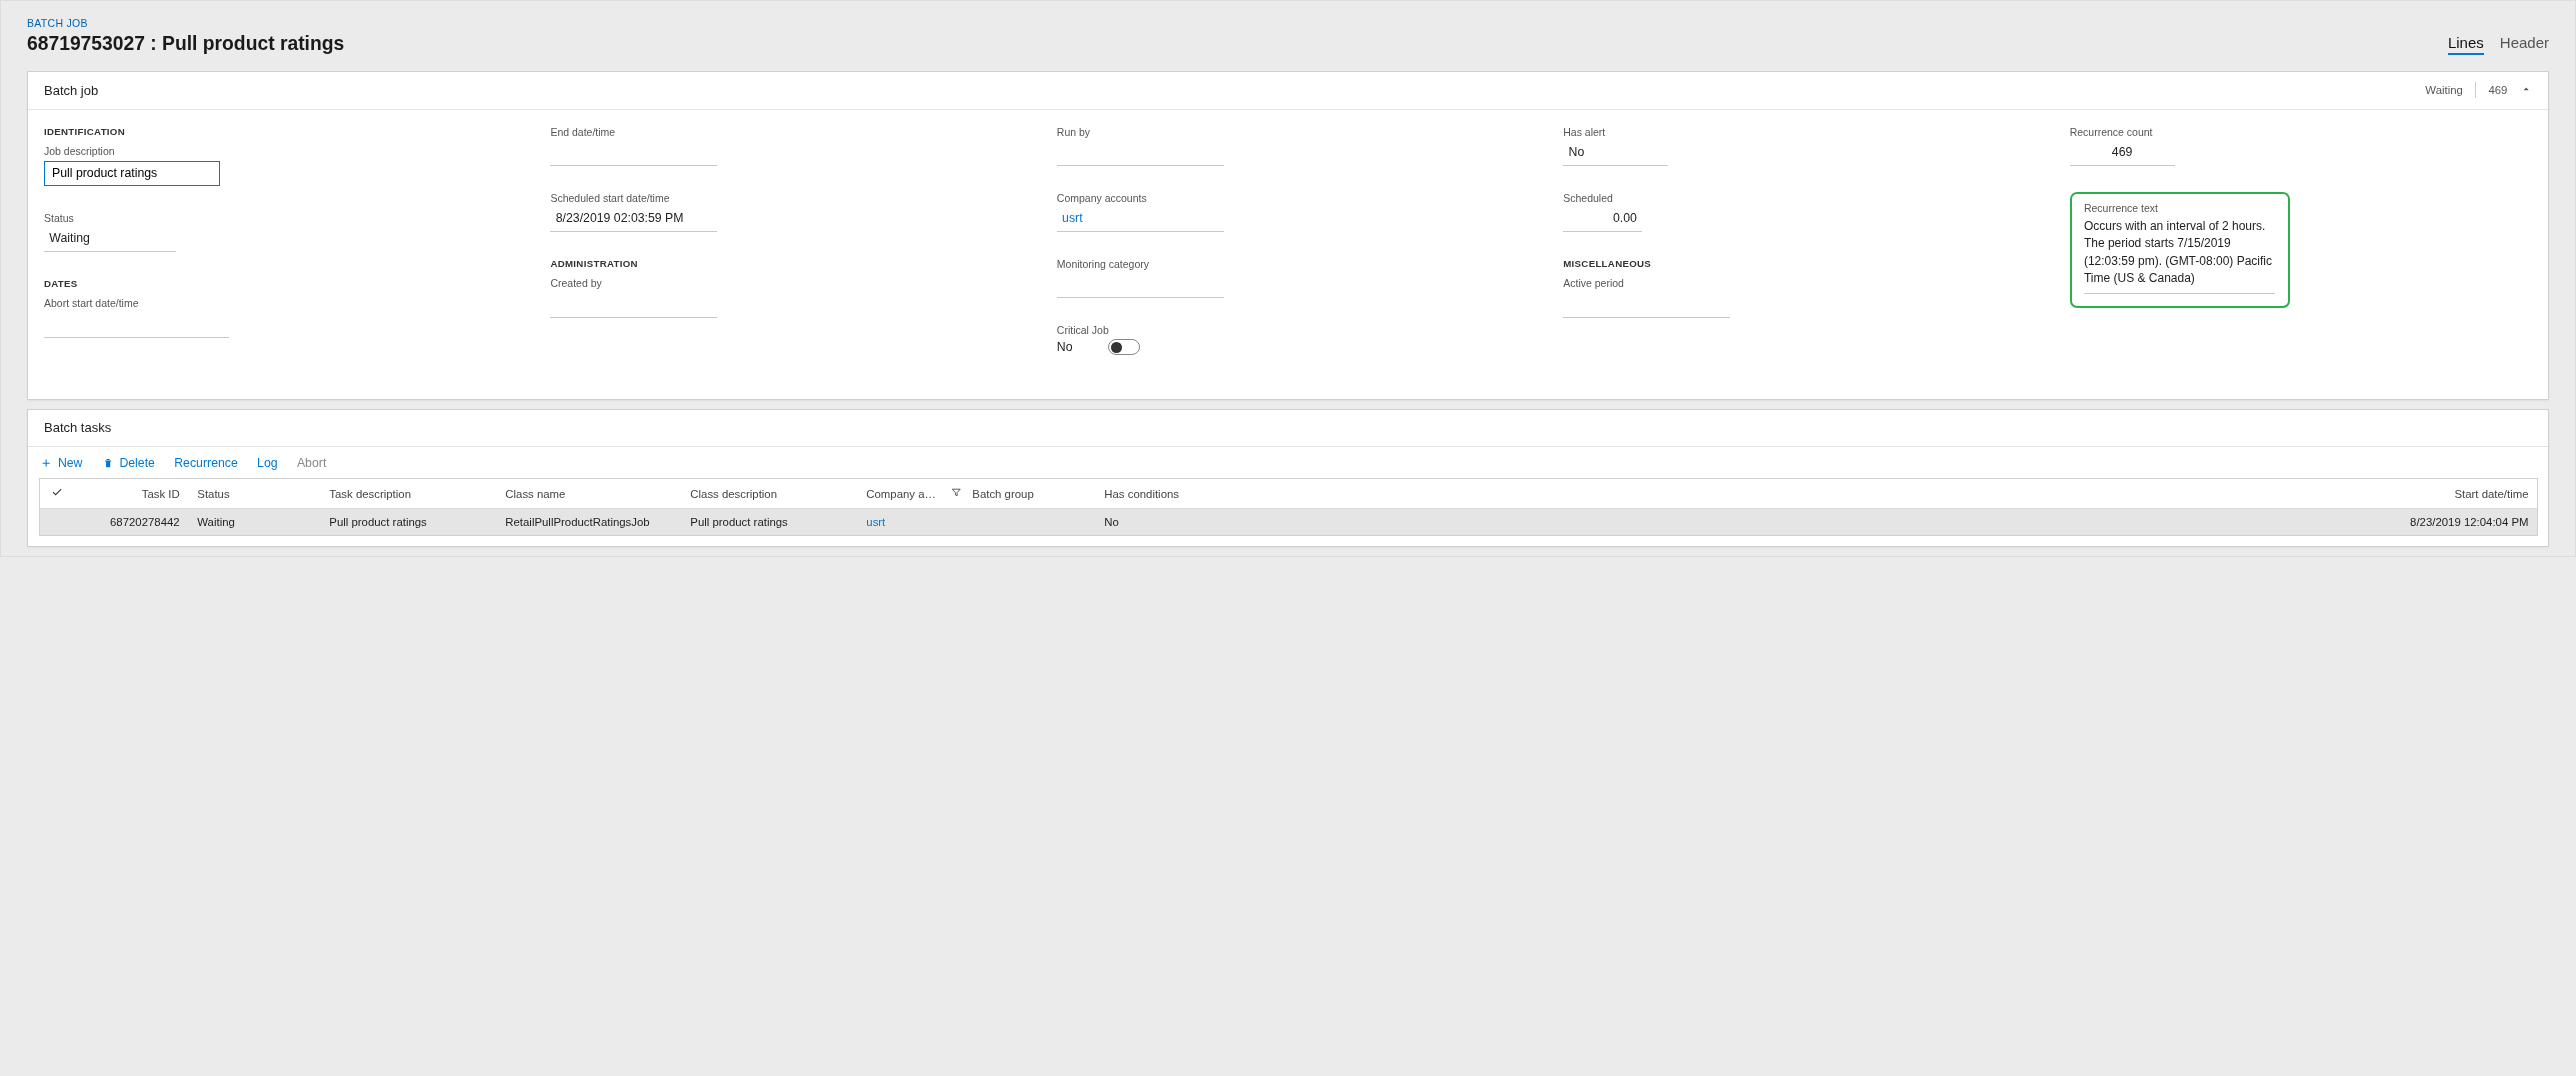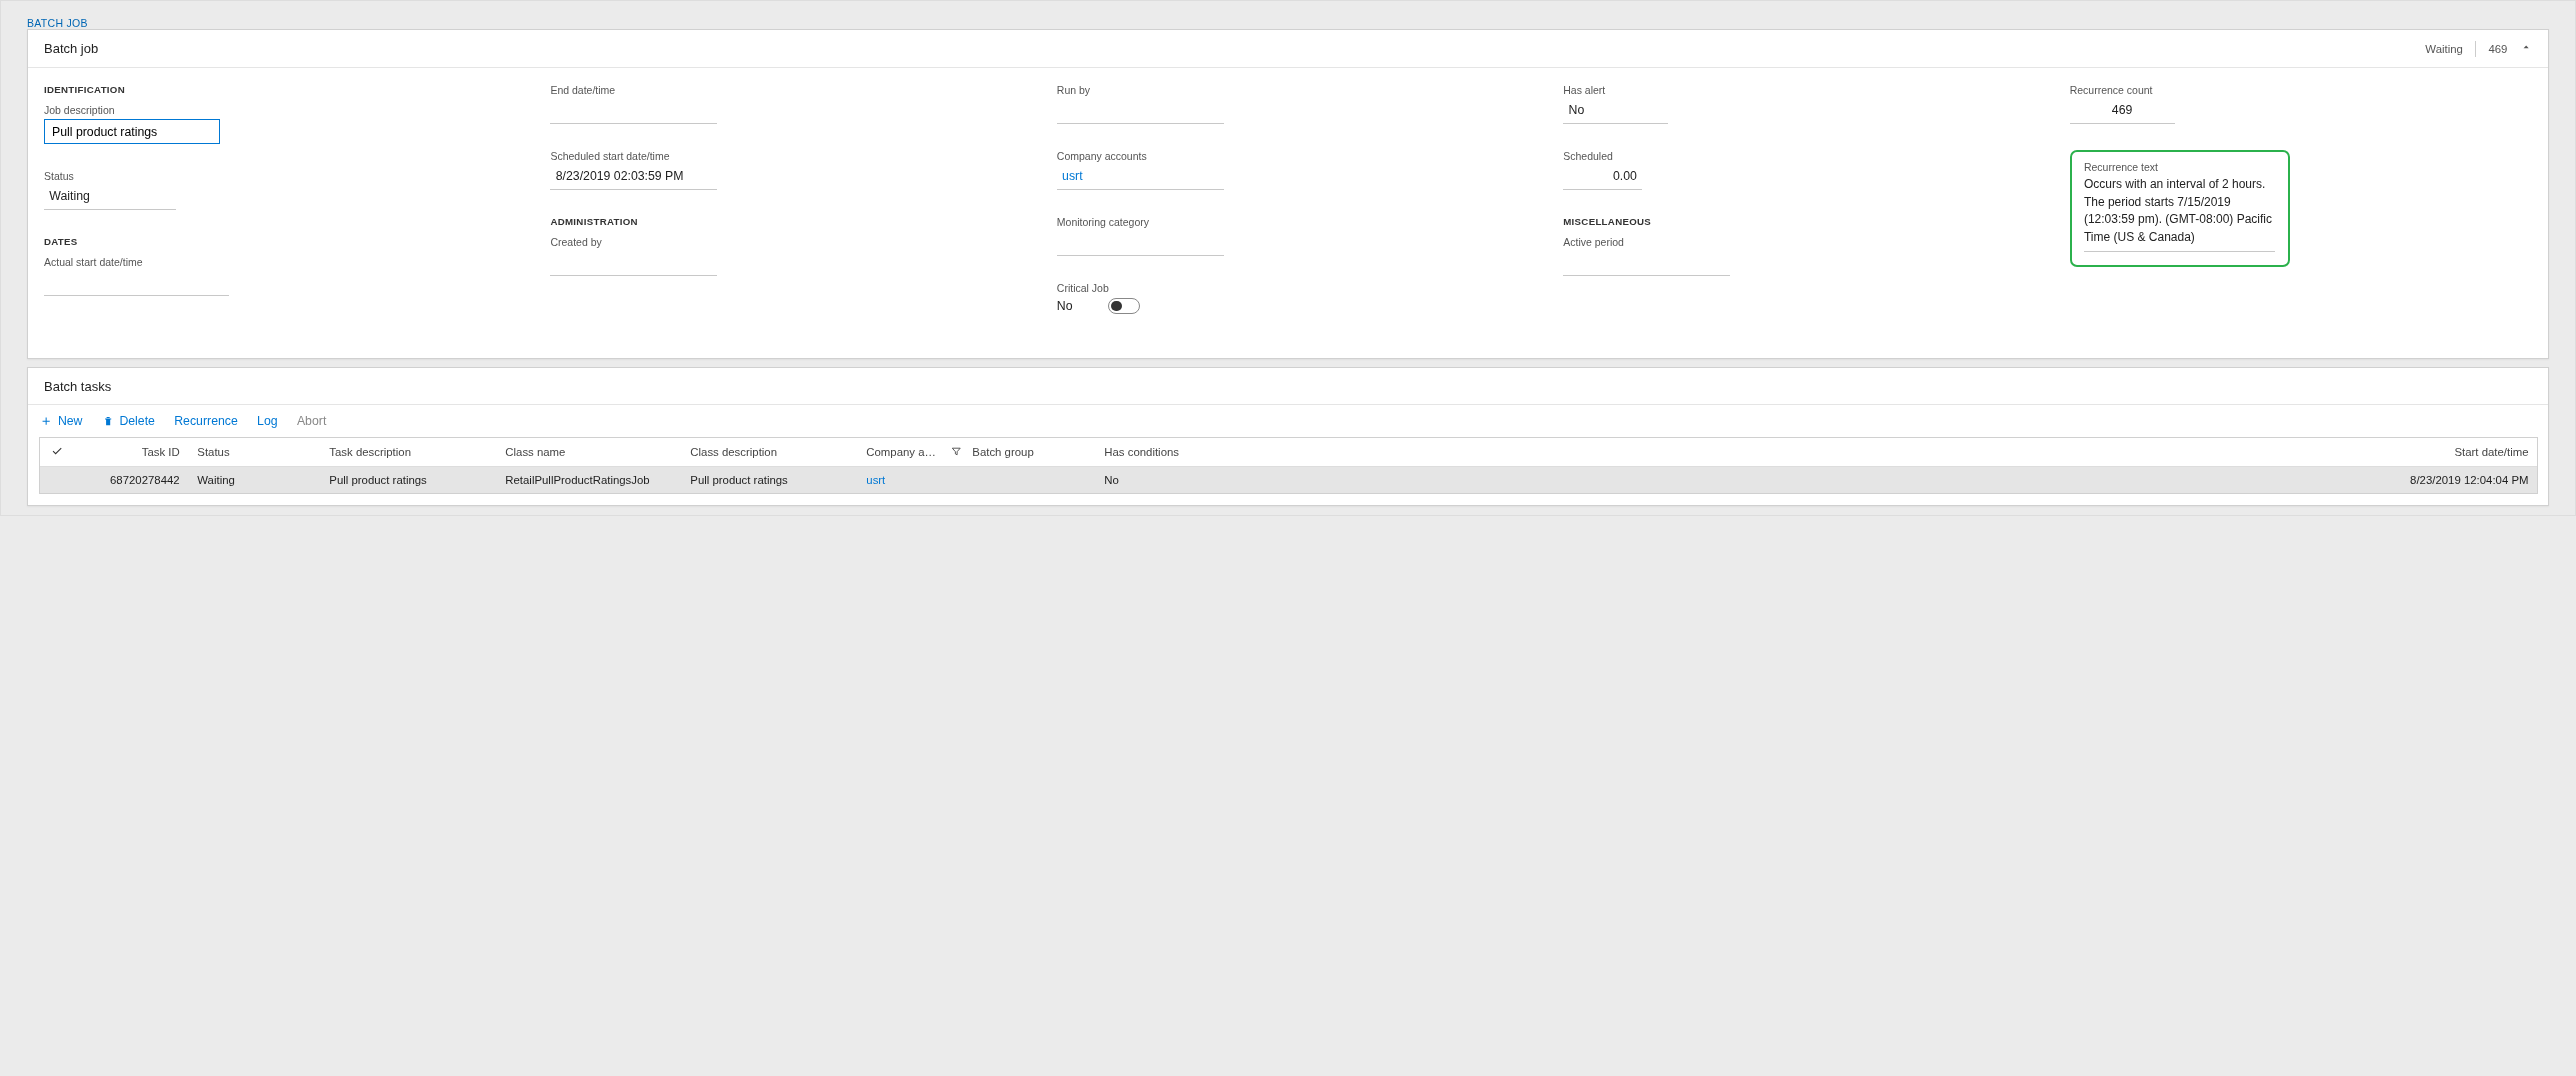--- a/index.html
+++ b/index.html
@@ -213,20 +213,27 @@
   .grid-row .link { color: #0078d4; }
   .check-icon svg { width: 12.3px; height: 12.3px; stroke: #333; stroke-width: 2; fill: none; }
 </style>
 </head>
 <body>
 
 <div class="page">
 
   <div class="breadcrumb">BATCH JOB</div>
 
+  <div class="header-row">
+    <h1 class="page-title">68719753027 : Pull product ratings</h1>
+    <div class="view-tabs">
+      <span class="view-tab active">Lines</span>
+      <span class="view-tab">Header</span>
+    </div>
+  </div>
 
   <div class="card">
     <div class="card-header">
       <div>Batch job</div>
       <div class="right">
         <span>Waiting</span>
         <span class="sep"></span>
         <span>469</span>
         <span class="chev">
           <svg width="12.3" height="12.3" viewBox="0 0 24 24">
@@ -248,21 +255,21 @@
           </div>
 
           <div class="field-group" style="max-width:132px">
             <label class="field-label">Status</label>
             <div class="field-value">Waiting</div>
           </div>
 
           <div class="section-label">DATES</div>
 
           <div class="field-group">
-            <label class="field-label">Actual start date/time</label>
+            <label class="field-label">Abort start date/time</label>
             <div class="field-value empty">&nbsp;</div>
           </div>
         </div>
 
         <div class="col col2">
           <div class="field-group">
             <label class="field-label">End date/time</label>
             <div class="field-value empty">&nbsp;</div>
           </div>
 

